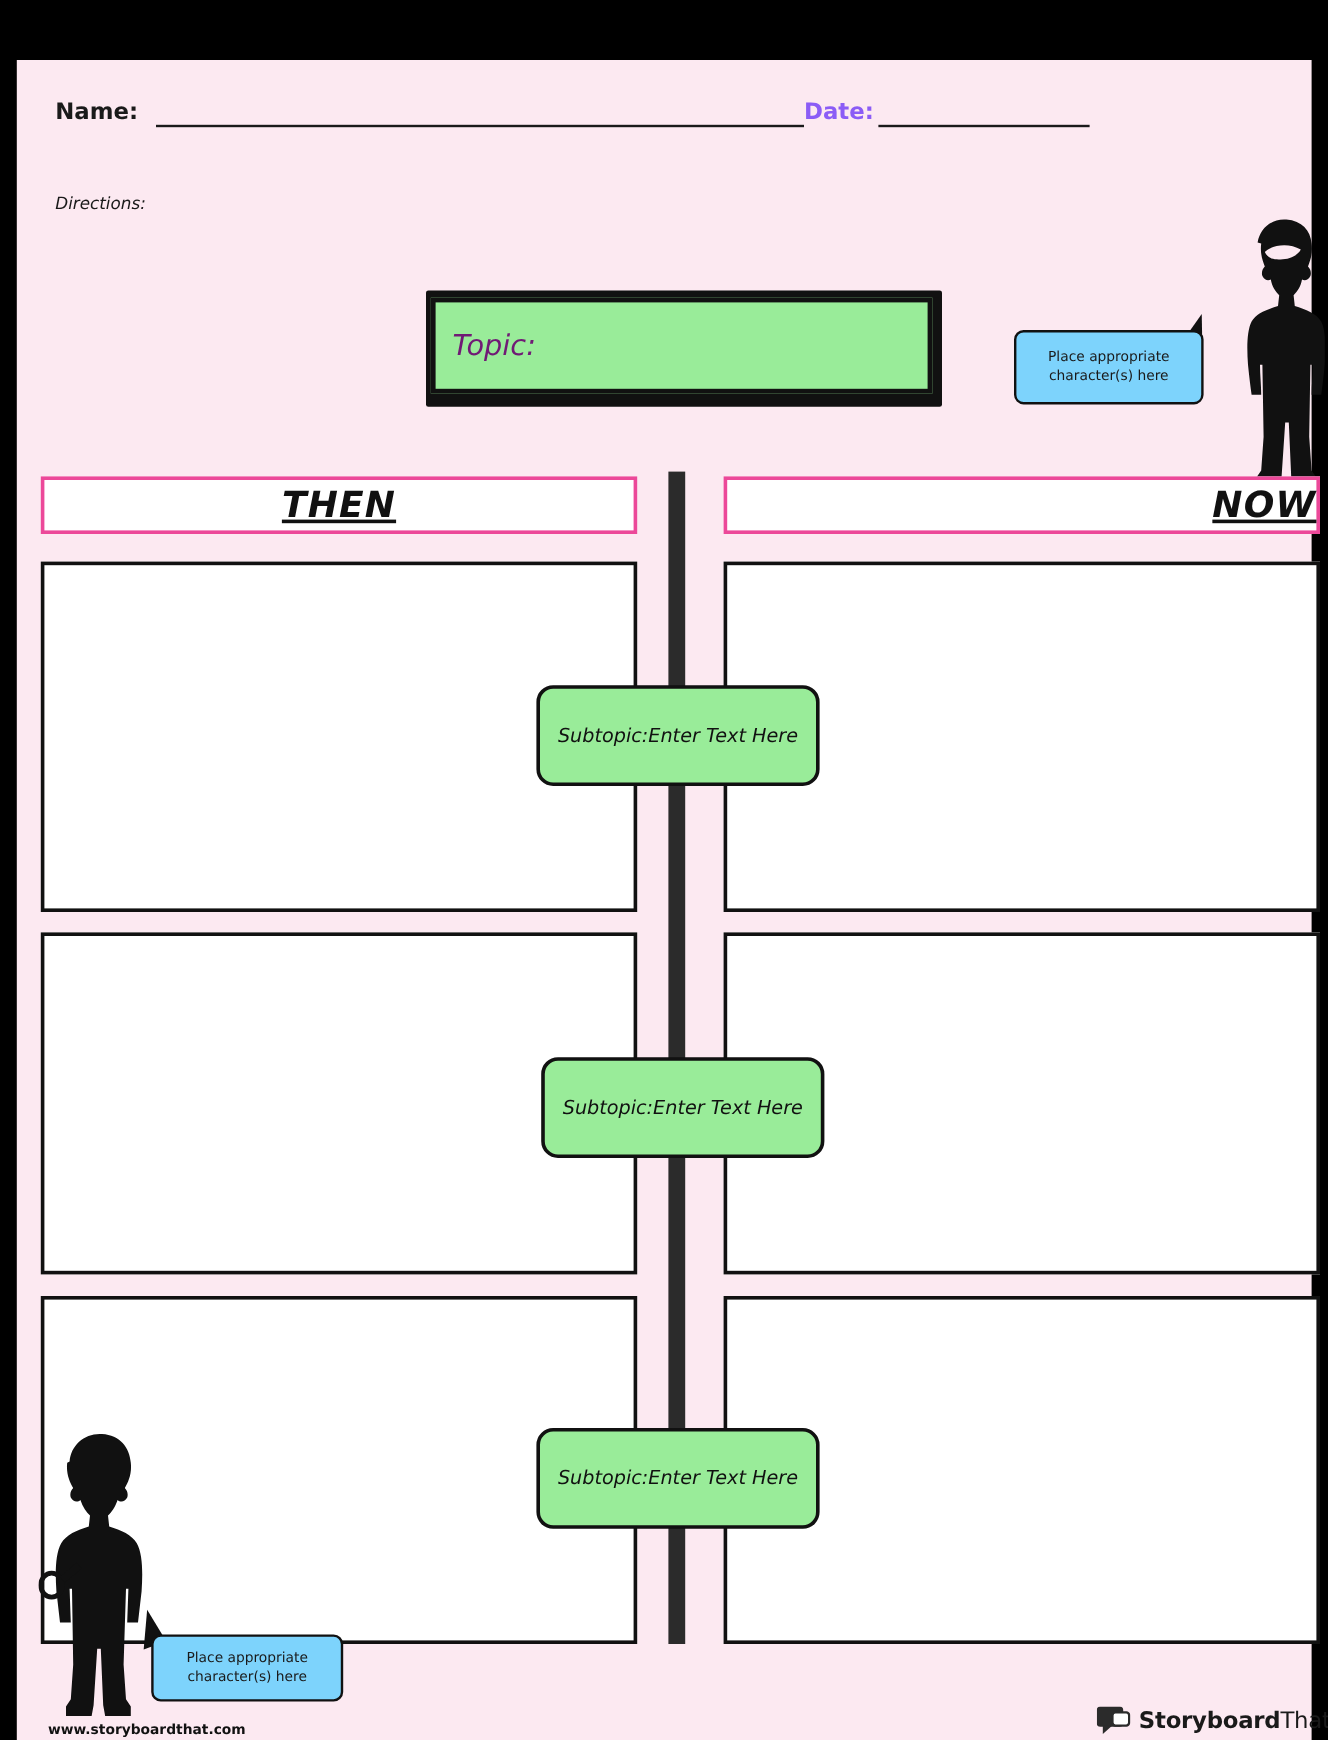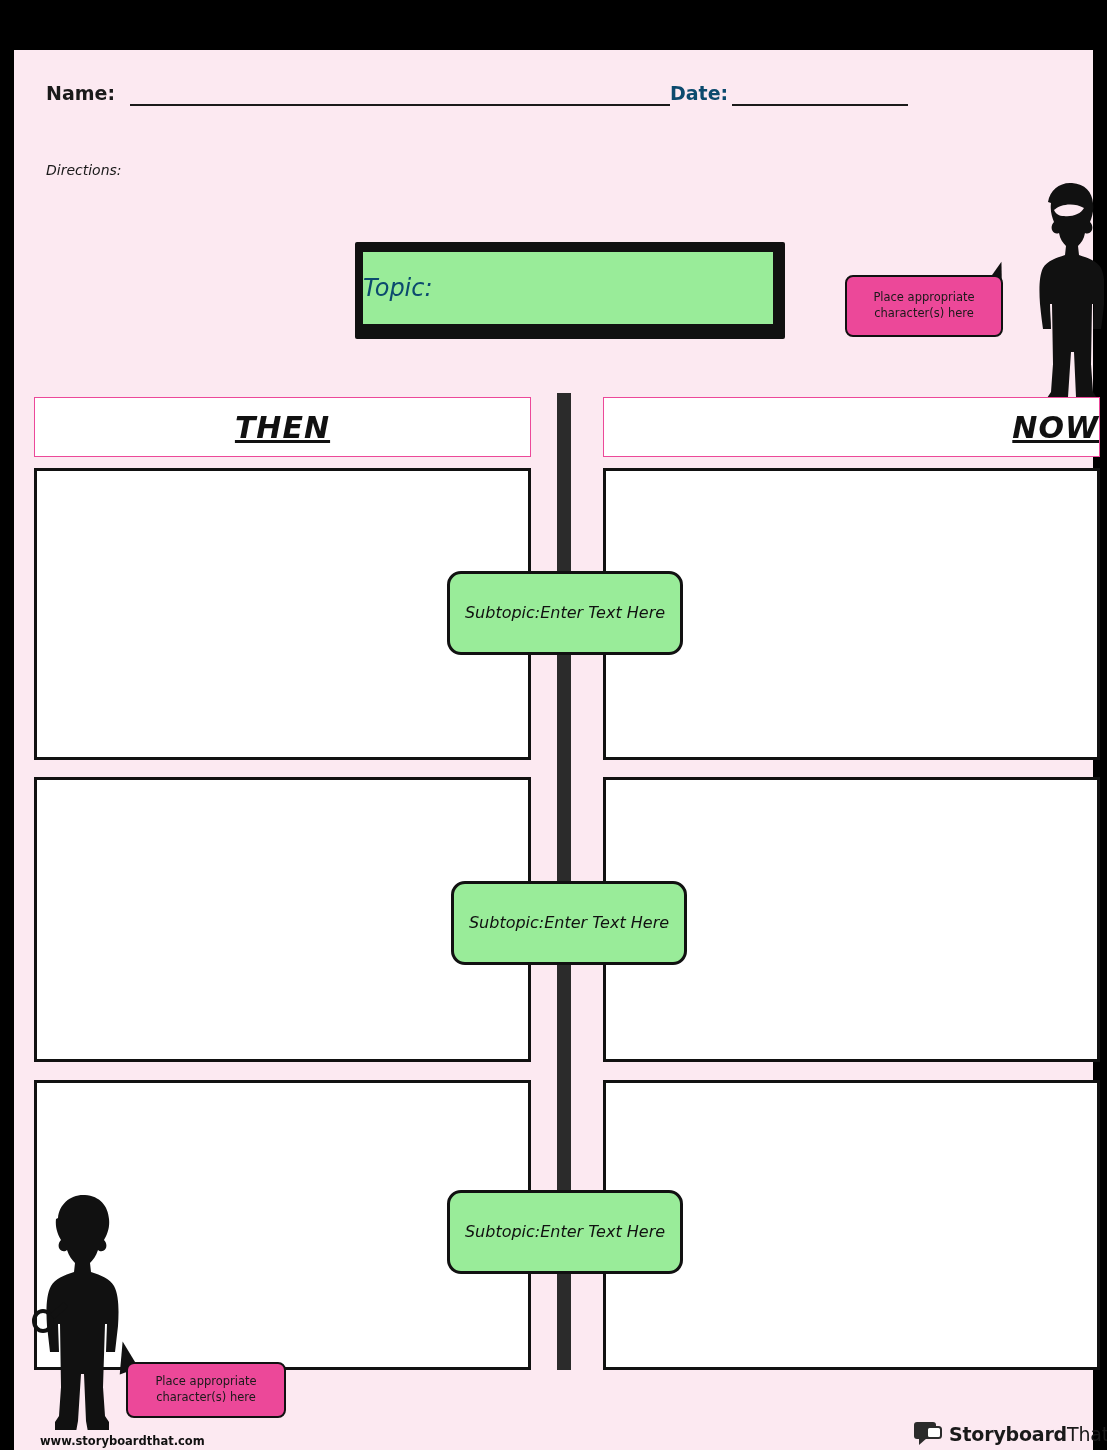--- a/index.html
+++ b/index.html
@@ -46,21 +46,21 @@
     top: 22px;
     width: 540px;
     border-bottom: 2px solid #1a1a1a;
   }
   .lbl-date {
     position: absolute;
     left: 638px;
     top: 0;
     font-size: 19px;
     font-weight: bold;
-    color: #0c4a6e;
+    color: #8b5cf6;
   }
   .line-date {
     position: absolute;
     left: 700px;
     top: 22px;
     width: 176px;
     border-bottom: 2px solid #1a1a1a;
   }
   .lbl-directions {
     position: absolute;
@@ -89,27 +89,28 @@
     height: 80px;
     background: #99ec99;
     border: 4px solid #111111;
     box-sizing: border-box;
     display: flex;
     align-items: center;
   }
   .topic-text {
     font-size: 24px;
     font-style: italic;
-    color: #0c4a6e;
+    color: #701a75;
+    padding-left: 14px;
     font-family: "DejaVu Sans", sans-serif;
   }
   
   .bubble {
     position: absolute;
-    background: #ec4899;
+    background: #7dd3fc;
     border: 2px solid #111111;
     border-radius: 8px;
     box-sizing: border-box;
     display: flex;
     flex-direction: column;
     align-items: center;
     justify-content: center;
     text-align: center;
     font-size: 11.5px;
     color: #1a1a1a;
@@ -149,23 +150,23 @@
   }
   
   .char {
     position: absolute;
   }
   .char-tr { left: 1010px; top: 130px; }
   .char-bl { left: 18px; top: 1140px; }
   
   .col-head {
     position: absolute;
-    height: 60px;
+    height: 48px;
     background: #ffffff;
-    border: 1px solid #ec4899;
+    border: 3px solid #ec4899;
     box-sizing: border-box;
     display: flex;
     align-items: center;
     justify-content: center;
   }
   .col-head-text {
     font-size: 30px;
     font-weight: bold;
     font-style: italic;
     color: #111111;

